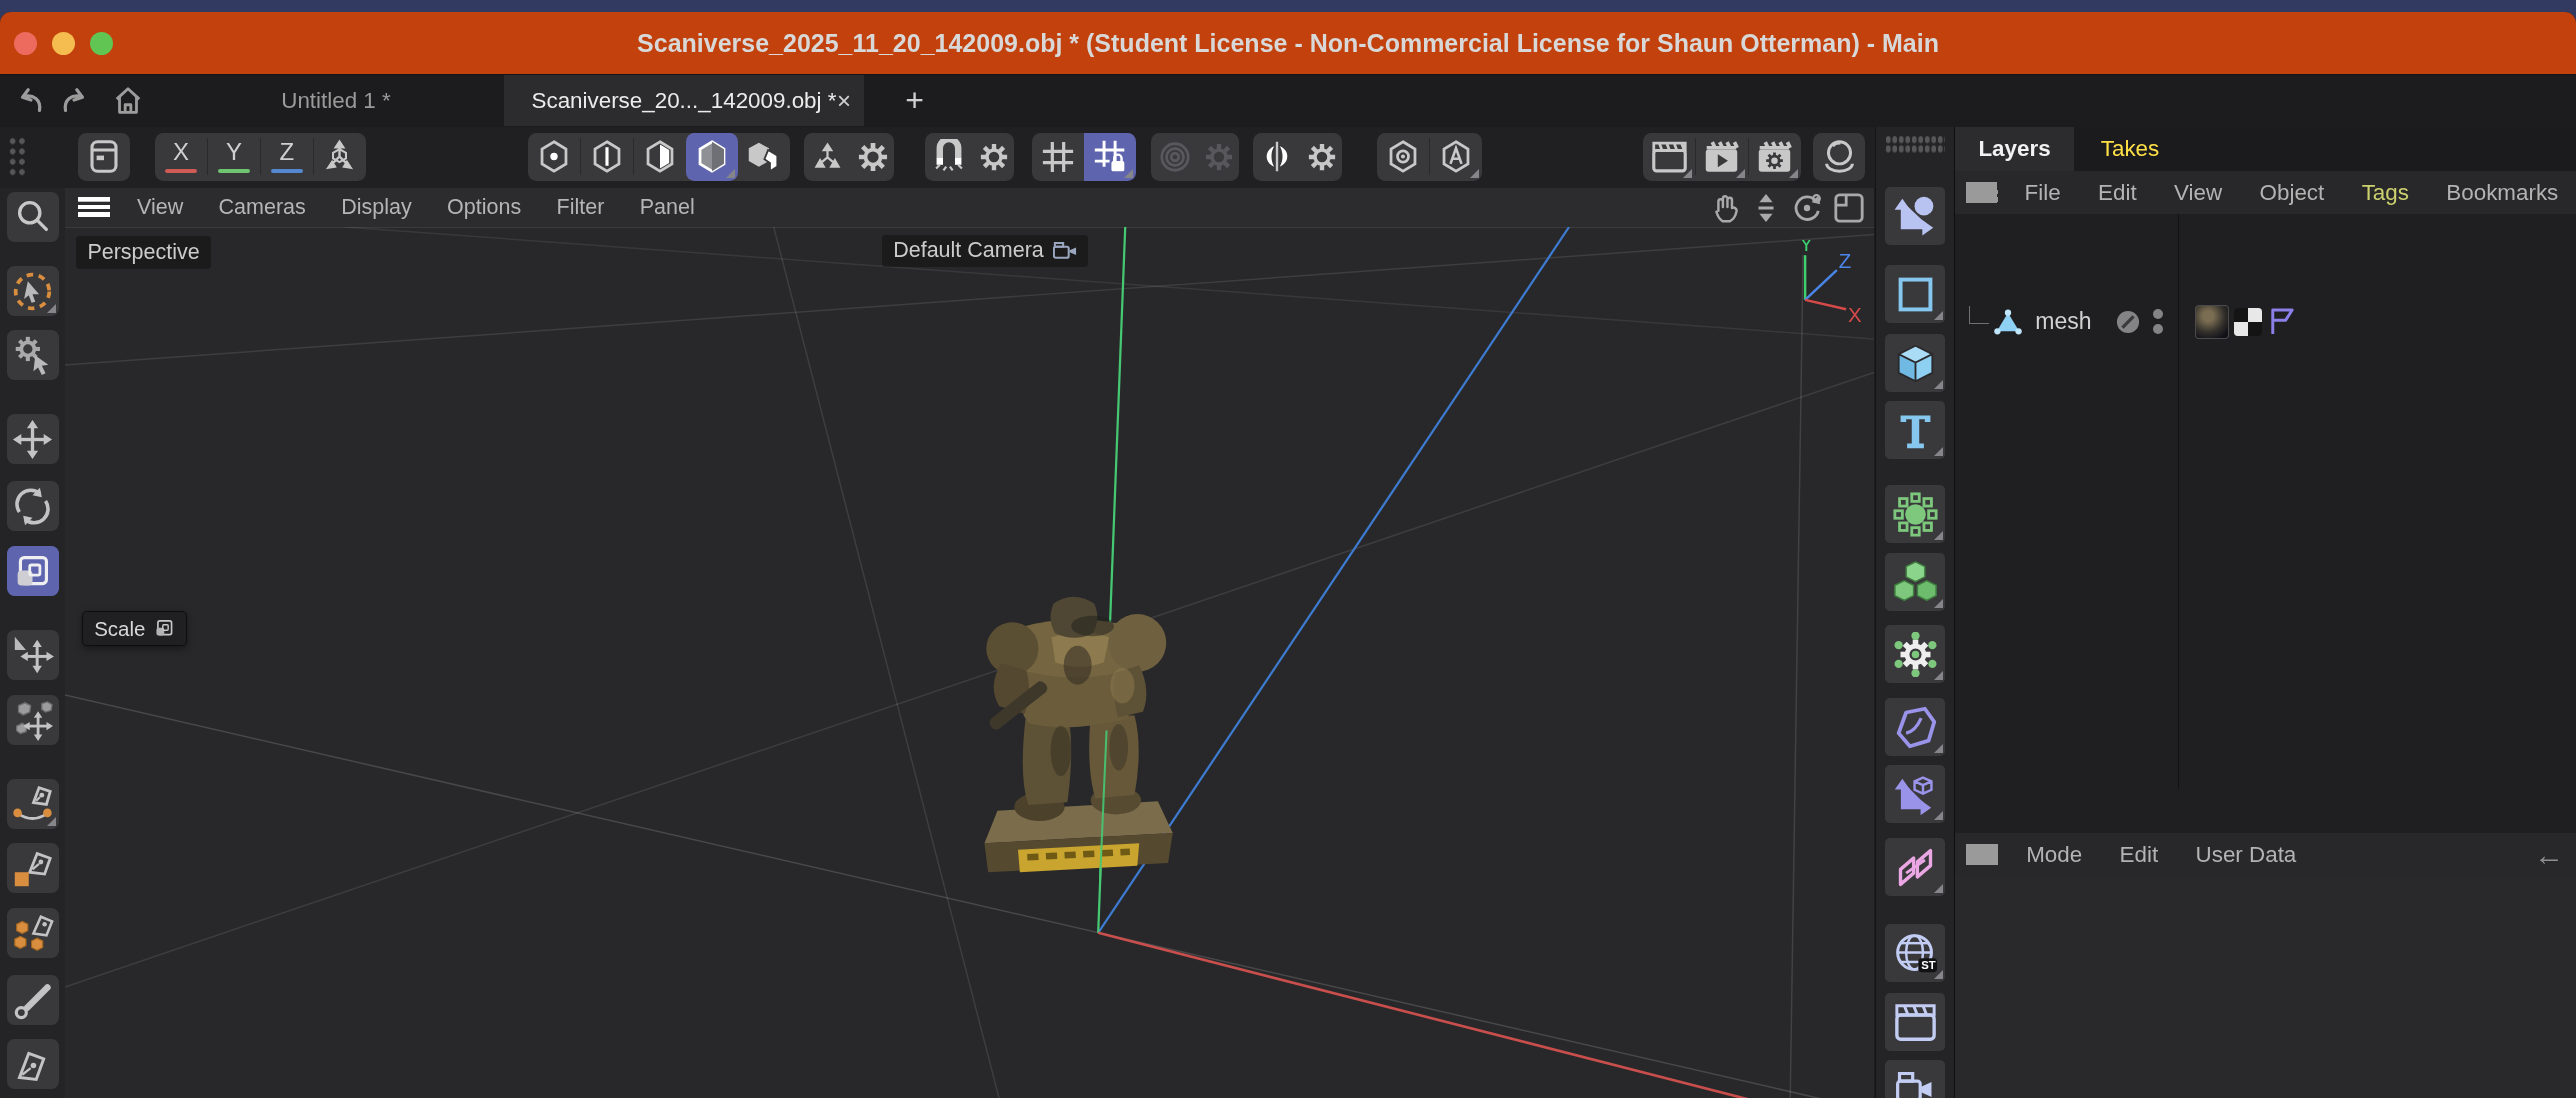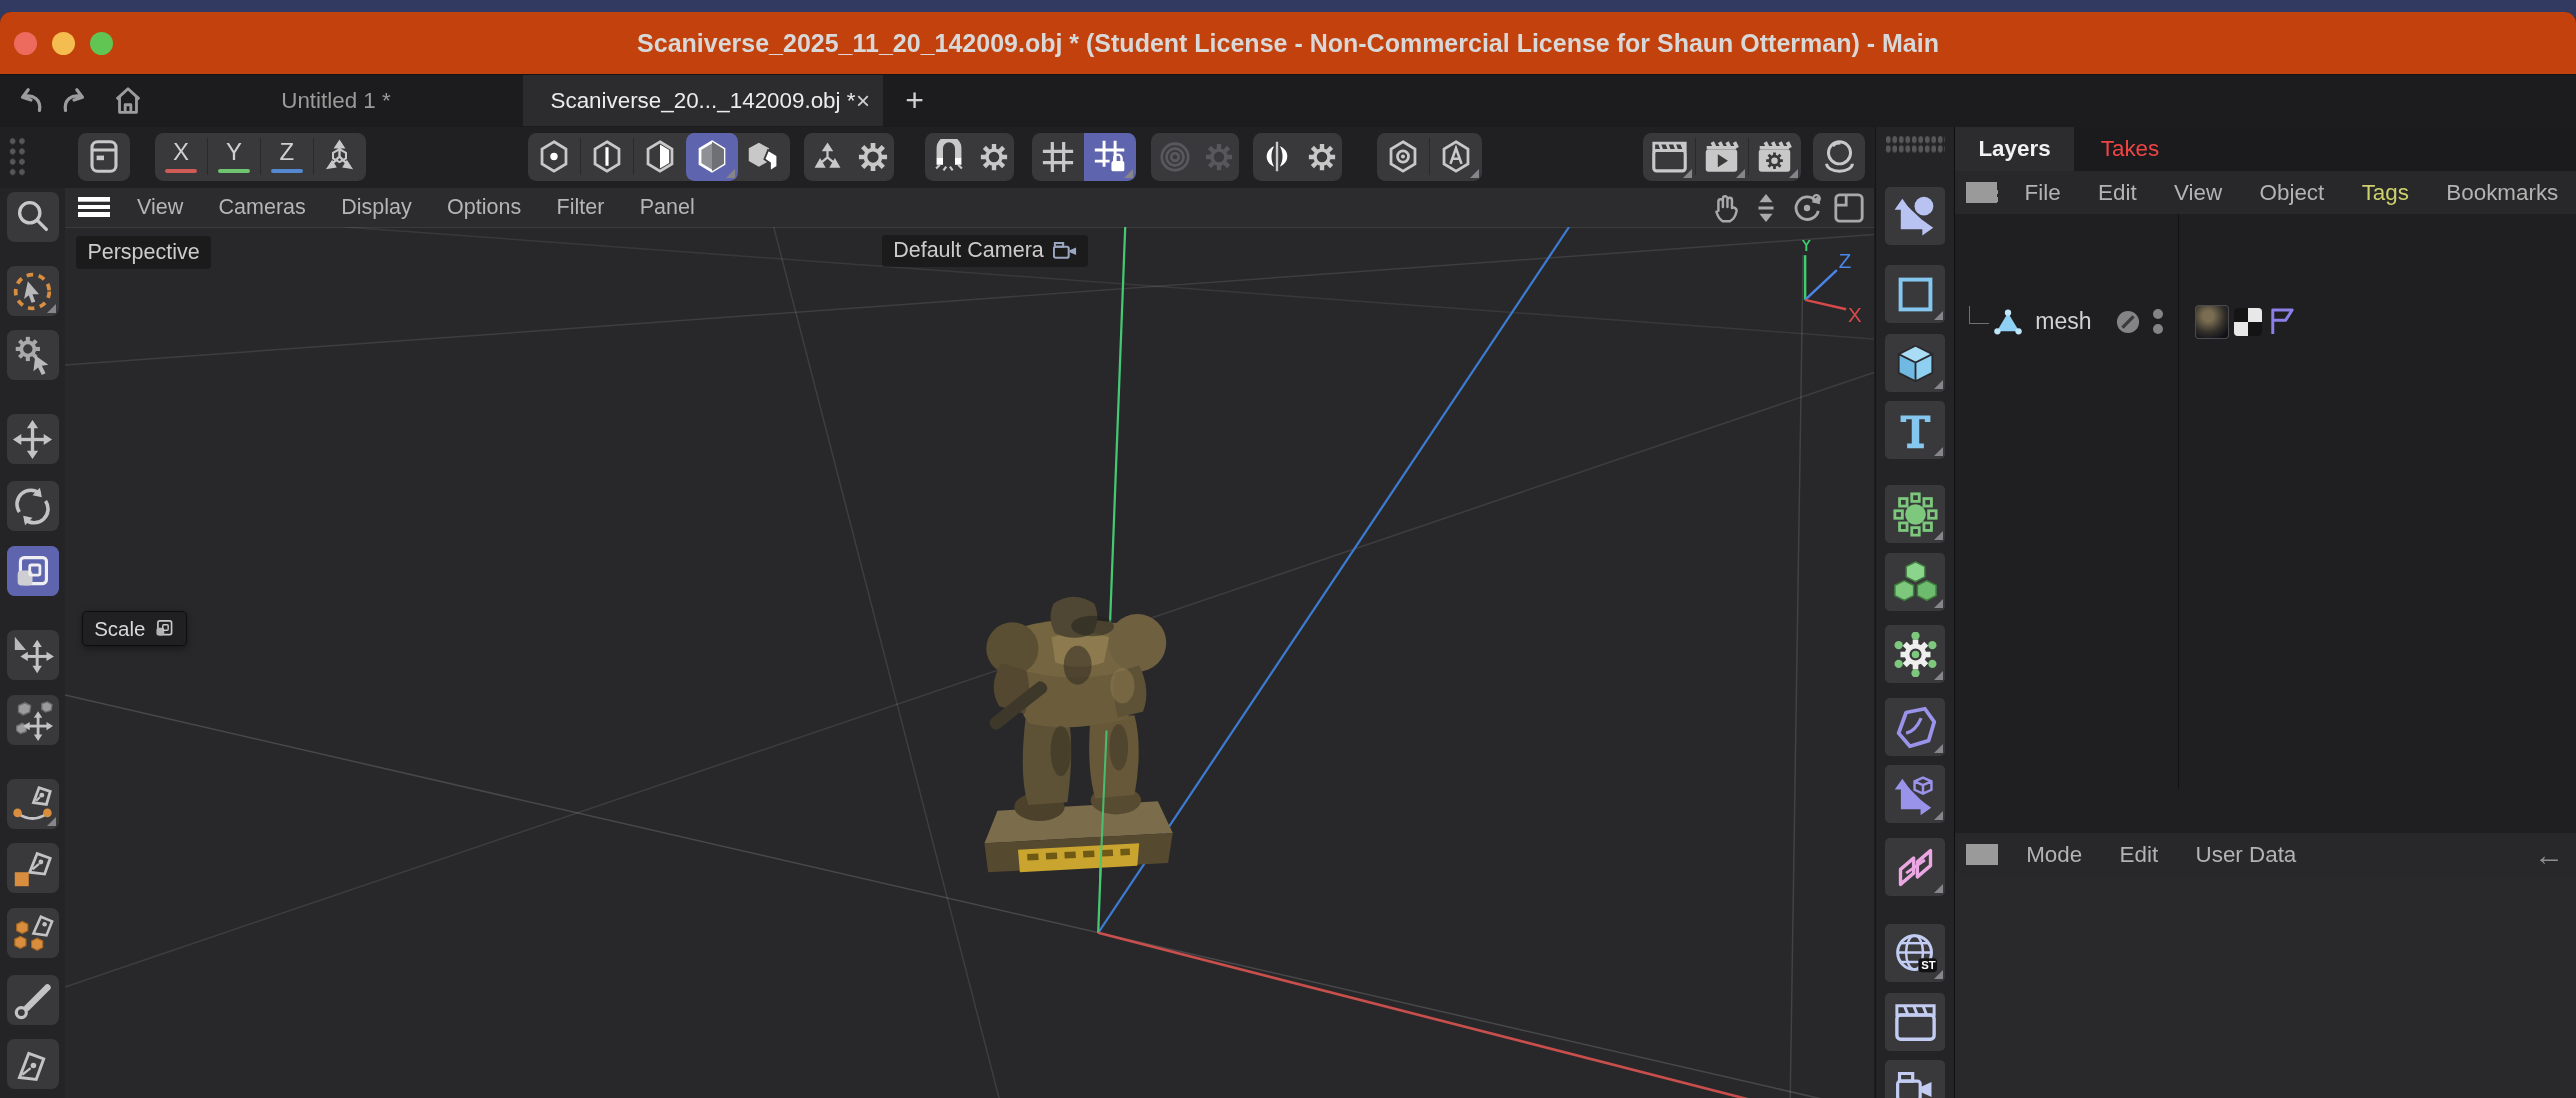--- a/index.html
+++ b/index.html
@@ -66,21 +66,21 @@
   .tooltip{position:absolute;left:17px;top:384px;background:#202023;border:0.9px solid #0d0d0f;color:#d8d8d8;
     font-size:20.5px;padding:4.7px 11.2px;border-radius:4.7px;display:flex;align-items:center;gap:8.4px;
     box-shadow:0 2.8px 7.5px rgba(0,0,0,0.4);}
   
   .strip{position:absolute;left:1875px;top:115px;width:79px;height:984px;background:#242426;border-left:0.9px solid #151517;overflow:hidden;}
   .sbtn{position:absolute;left:9.3px;width:60px;height:58px;background:#39393b;border-radius:5px;
     display:flex;align-items:center;justify-content:center;}
   
   .panel{position:absolute;left:1954px;top:115px;width:622px;height:984px;background:#1f1f21;border-left:0.9px solid #0f0f10;}
   .ptabs{position:absolute;left:0;width:100%;height:44px;background:#1b1b1d;}
-  .ptab{position:absolute;top:0;height:44px;line-height:44px;text-align:center;font-size:22.4px;color:#ef4444;}
+  .ptab{position:absolute;top:0;height:44px;line-height:44px;text-align:center;font-size:22.4px;color:#fde047;}
   .ptab.active{background:#2c2c2e;color:#f2f2f2;font-weight:bold;}
   .pmenu{position:absolute;left:0;width:100%;height:43px;background:#28282a;display:flex;align-items:center;
     color:#b3b3b3;font-size:22.4px;border-bottom:0.9px solid #151517;}
   .pmenu .item{padding:0 18.7px;}
   .hl-yellow{color:#cdd06e;}
   .meshrow{position:absolute;left:0;top:90px;width:100%;height:35px;display:flex;align-items:center;}
   .checker{width:28px;height:28px;border-radius:3.7px;
     background:conic-gradient(#e8e8e8 0 25%,#141414 0 50%,#e8e8e8 0 75%,#141414 0);}
   .matthumb{width:32px;height:32px;border-radius:3.7px;border:0.9px solid #4a4a4c;
     background:radial-gradient(circle at 38% 32%,#7a6d52 0 18%,#33302b 55%,#101017 85%),#7e8288;}
@@ -104,21 +104,21 @@
       </svg>
     <svg class="ico" style="left:58px" viewBox="0 0 34 34">
         <path d="M8 27 C6 15 15 10 24 12 M20 5 L26 13 L17 16" fill="none" stroke="#9c9c9c" stroke-width="3.4" stroke-linecap="round" stroke-linejoin="round"></path>
       </svg>
     <svg class="ico" style="left:112px" viewBox="0 0 34 34">
         <path d="M5 15 L17 4 L29 15 M8 13 V29 H26 V13 M14 29 v-8 h6 v8" fill="none" stroke="#9c9c9c" stroke-width="3" stroke-linejoin="round"></path>
       </svg>
     <div class="doc-tab" style="left:224px;width:224px">
       <span>Untitled 1 *</span>
     </div>
-    <div class="doc-tab active" style="left:523px;width:360px">
+    <div class="doc-tab active" style="left:504px;width:360px">
       <span>Scaniverse_20..._142009.obj *</span>
       <span style="position:absolute;right:13px;font-size:24px;color:#cfcfcf">×</span>
     </div>
     <div class="doc-tab" style="left:891px;width:47px;font-size:32px;color:#d0d0d0">+</div>
   </div>
 
   <div class="toolbar">
     <div class="dots-v"></div>
     <div class="tgroup" style="left:78px">
       <div class="tbtn first last">

